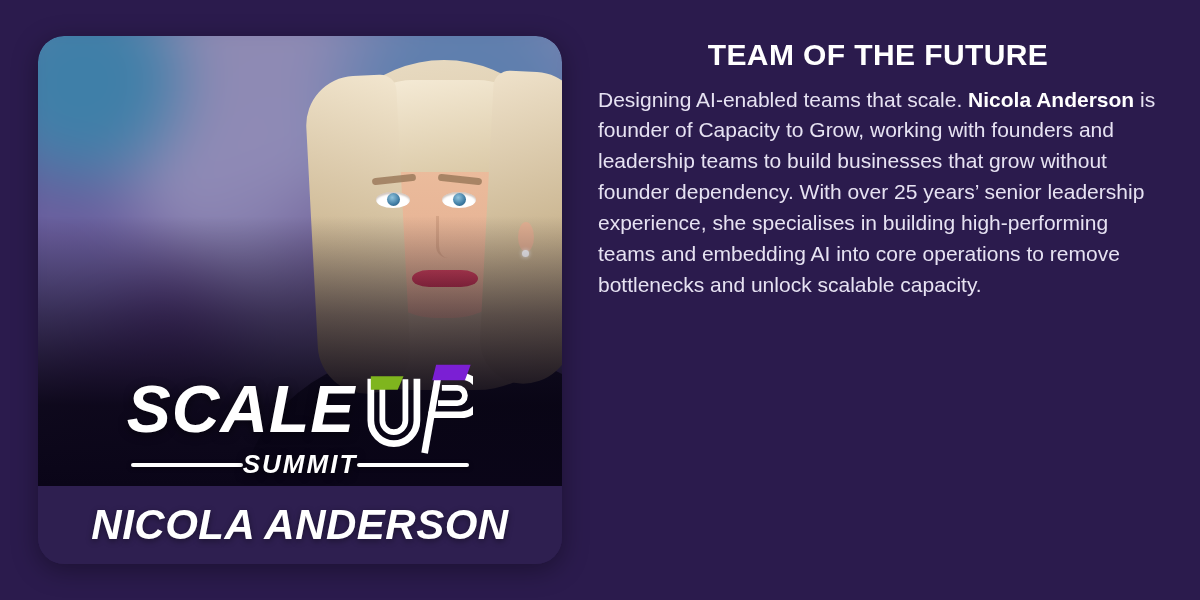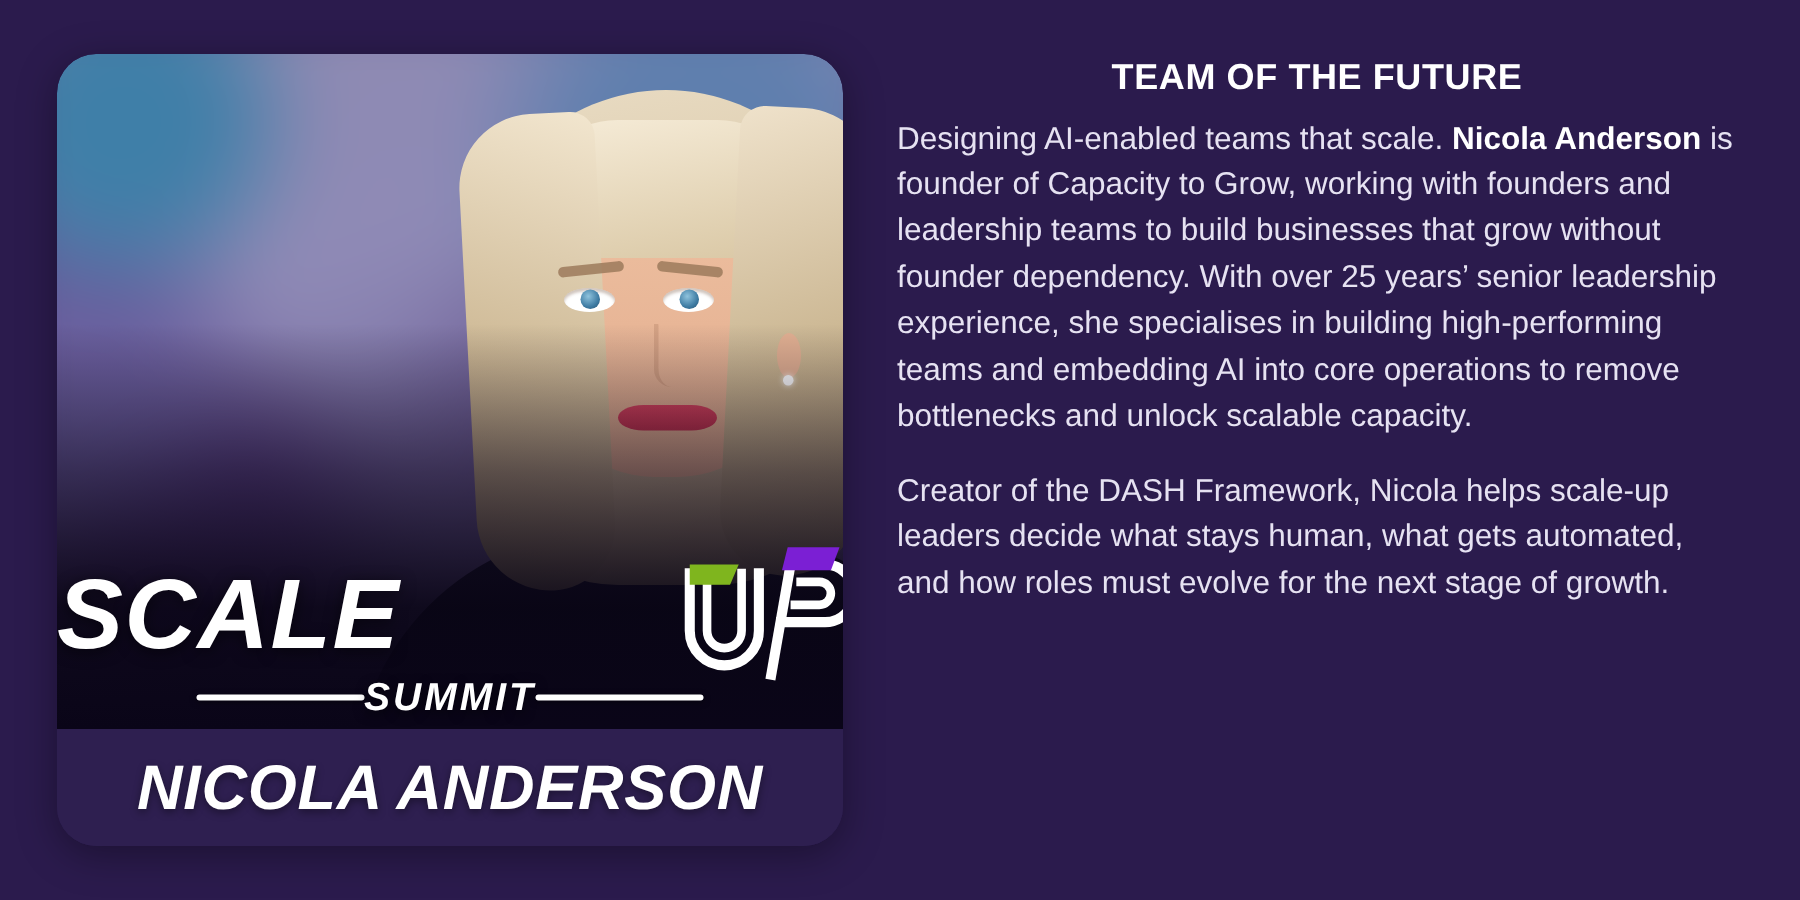--- a/index.html
+++ b/index.html
@@ -81,21 +81,21 @@
   .iris{position:absolute;width:13px;height:13px;border-radius:50%;background:radial-gradient(circle at 40% 35%,#8fc3dd,#3f7ca3 60%,#26506e);top:139px;}
   .iris.l{left:93px;}
   .iris.r{left:159px;}
   .nose{position:absolute;left:142px;top:162px;width:18px;height:42px;border-left:3px solid rgba(190,140,110,.45);border-bottom-left-radius:12px;}
   .lips{position:absolute;left:118px;top:216px;width:66px;height:17px;background:linear-gradient(#d8435c,#c2324c);border-radius:34px/17px;}
   .ear{position:absolute;left:224px;top:168px;width:16px;height:30px;background:#e3b193;border-radius:50%;}
   .earring{position:absolute;left:228px;top:196px;width:7px;height:7px;border-radius:50%;background:#fff;box-shadow:0 0 4px #fff;}
 
   
   .logo-block{position:absolute;left:0;bottom:0;width:524px;padding-bottom:6px;}
-  .scale-row{position:relative;height:92px;display:flex;align-items:center;justify-content:space-between;}
+  .scale-row{position:relative;height:92px;display:flex;align-items:center;justify-content:center;}
   .scale-word{
     font-size:66px;font-weight:bold;font-style:italic;color:#fff;letter-spacing:1px;
     line-height:1;margin-right:6px;text-shadow:0 2px 10px rgba(0,0,0,.55);
   }
   .up-mark{width:116px;height:96px;flex:0 0 auto;margin-left:-4px;}
 
   .summit-row{display:flex;align-items:center;justify-content:center;margin-top:-6px;}
   .rule{height:4px;width:112px;background:#fff;border-radius:2px;box-shadow:0 1px 4px rgba(0,0,0,.5);}
   .summit-word{
     font-size:26px;font-weight:bold;font-style:italic;color:#fff;letter-spacing:2px;
@@ -114,21 +114,21 @@
     display:flex;align-items:center;justify-content:center;background:#2e1f50;
   }
   .speaker-name{
     font-size:42px;font-weight:bold;font-style:italic;color:#fff;letter-spacing:.5px;
     text-shadow:0 2px 6px rgba(0,0,0,.4);white-space:nowrap;
   }
 
   
   .copy{position:absolute;left:598px;top:38px;width:560px;}
   .headline{
-    font-size:24px;font-weight:bold;color:#fff;text-align:center;letter-spacing:.4px;
+    font-size:30px;font-weight:bold;color:#fff;text-align:center;letter-spacing:.4px;
     margin:0 0 12px 0;line-height:1.15;
   }
   .para{
     font-size:21px;line-height:1.47;color:#e6e2f2;margin:0 0 19px 0;
   }
   .para:last-child{margin-bottom:0;}
   .para b{color:#fff;font-weight:bold;}
 </style>
 </head>
 <body>
@@ -192,17 +192,16 @@
     <div class="name-band">
       <div class="speaker-name">NICOLA ANDERSON</div>
     </div>
   </div>
 
   <div class="copy">
     <h1 class="headline">TEAM OF THE FUTURE</h1>
 
     <p class="para"><span>Designing AI-enabled teams that scale. </span><b>Nicola Anderson</b><span> is founder of Capacity to Grow, working with founders and leadership teams to build businesses that grow without founder dependency. With over 25 years’ senior leadership experience, she specialises in building high-performing teams and embedding AI into core operations to remove bottlenecks and unlock scalable capacity.</span></p>
 
-    <p class="para">Creator of the DASH Framework, Nicola helps scale-up leaders decide what stays human, what gets automated, and how roles must evolve for the next stage of growth.</p>
 
   </div>
 
 </div>
 
 </body></html>

